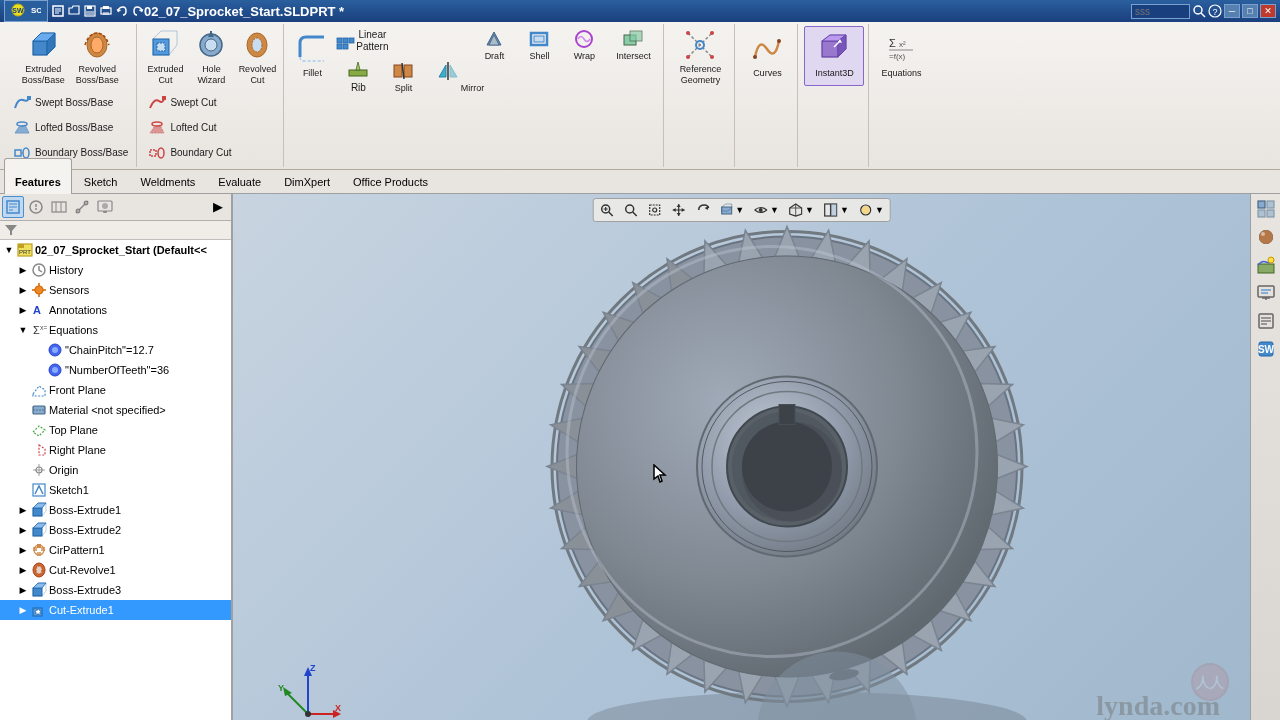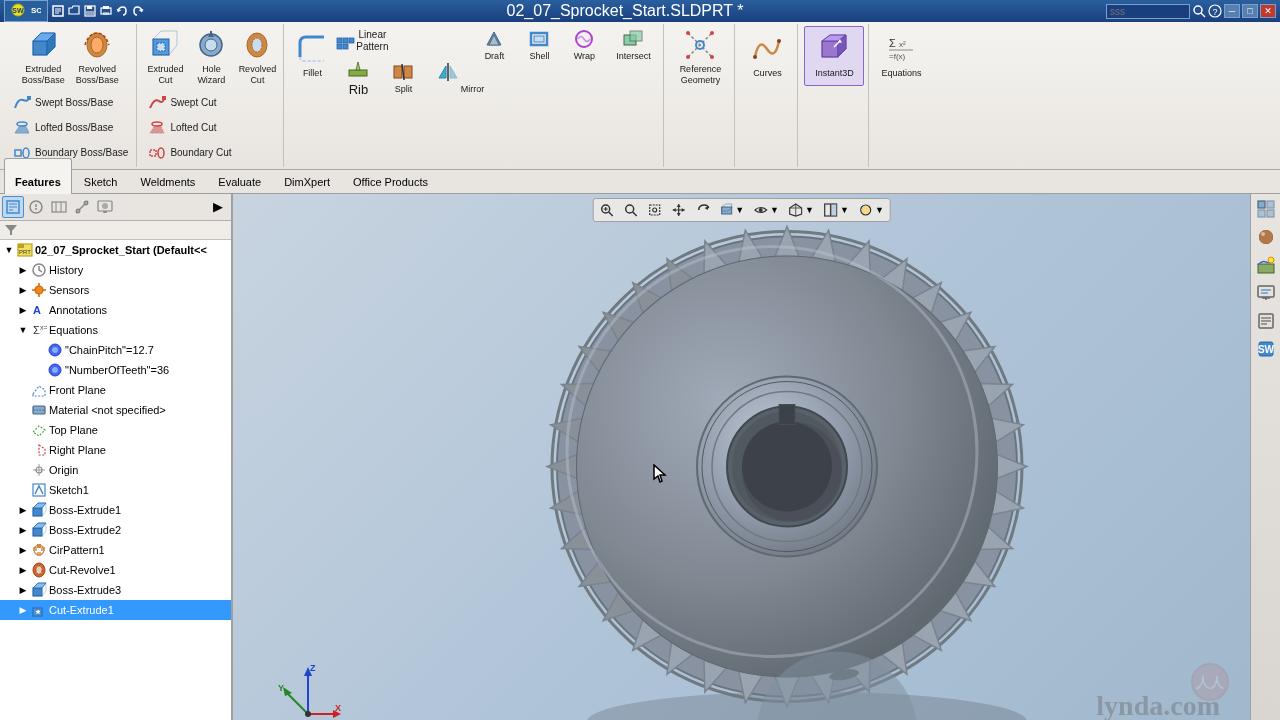--- a/index.html
+++ b/index.html
@@ -10,21 +10,21 @@
       height: 22px;
       background: linear-gradient(to bottom, #2a5f9e, #1a3f7e);
       display: flex;
       align-items: center;
       justify-content: space-between;
       padding: 0 4px;
       color: white;
       font-size: 11px;
     }
     #titlebar-left { display: flex; align-items: center; gap: 4px; }
-    #titlebar-center { flex: 1; text-align: center; font-weight: normal; font-size: 16px; }
+    #titlebar-center { flex: 1; font-weight: bold; font-size: 13px; }
     #titlebar-right { display: flex; align-items: center; gap: 2px; }
     .title-btn {
       width: 16px; height: 14px; background: #5580b0; border: 1px solid #7aa0d0;
       display: flex; align-items: center; justify-content: center; font-size: 9px; cursor: pointer; color: white;
     }
     .title-btn.close { background: #c0392b; }
 
     
     .sw-logo {
       background: #2a5f9e; color: white; font-weight: bold; font-size: 11px;
@@ -243,21 +243,21 @@
       </svg>
     <svg width="12" height="12" viewBox="0 0 12 12">
         <path d="M10,6 Q9,2 5,2 Q2,2 2,6 Q2,10 5,10" fill="none" stroke="white" stroke-width="1.5"></path>
         <polyline points="11,4 10,7 7,5" fill="white" stroke="white" stroke-width="0.5"></polyline>
       </svg>
   </div>
   <div id="titlebar-center">
     <span>02_07_Sprocket_Start.SLDPRT *</span>
   </div>
   <div id="titlebar-right">
-    <input type="text" style="width: 84px; font-size: 10px; padding: 1px 3px; border: 1px solid rgb(122, 160, 208); background: rgb(26, 63, 126); color: white;" placeholder="sss">
+    <input type="text" style="width: 59px; font-size: 10px; padding: 1px 3px; border: 1px solid rgb(122, 160, 208); background: rgb(26, 63, 126); color: white;" placeholder="sss">
     <svg width="14" height="14" viewBox="0 0 14 14">
         <circle cx="6" cy="6" r="4" fill="none" stroke="white" stroke-width="1.5"></circle>
         <line x1="9" y1="9" x2="13" y2="13" stroke="white" stroke-width="1.5"></line>
       </svg>
     <svg width="14" height="14" viewBox="0 0 14 14">
         <circle cx="7" cy="7" r="6" fill="none" stroke="white" stroke-width="1.2"></circle>
         <text x="7" y="11" text-anchor="middle" font-size="9" fill="white">?</text>
       </svg>
     <div class="title-btn">─</div>
     <div class="title-btn">□</div>
@@ -414,21 +414,21 @@
         <span style="font-size:10px;">Linear<br>Pattern</span>
       </div>
       <div style="display:flex;gap:1px;">
         <div class="tool-btn-large" style="width:44px;min-height:30px;">
           <div class="icon" style="width:20px;height:20px;">
             <svg width="20" height="20" viewBox="0 0 20 20">
                 <rect x="1" y="10" width="18" height="6" fill="#88aa44" stroke="#446622" stroke-width="1"></rect>
                 <polygon points="8,10 10,2 12,10" fill="#aacc66" stroke="#446622" stroke-width="0.8"></polygon>
               </svg>
           </div>
-          <span style="font-size:13px;">Rib</span>
+          <span style="font-size:10px;">Rib</span>
         </div>
         <div class="tool-btn-large" style="width:44px;min-height:30px;">
           <div class="icon" style="width:20px;height:20px;">
             <svg width="20" height="20" viewBox="0 0 20 20">
                 <rect x="1" y="4" width="8" height="12" fill="#cc8844" stroke="#884422" stroke-width="1"></rect>
                 <rect x="11" y="4" width="8" height="12" fill="#cc8844" stroke="#884422" stroke-width="1"></rect>
                 <line x1="9" y1="2" x2="11" y2="18" stroke="#333" stroke-width="1.5"></line>
               </svg>
           </div>
           <span style="font-size:9px;">Split</span>

